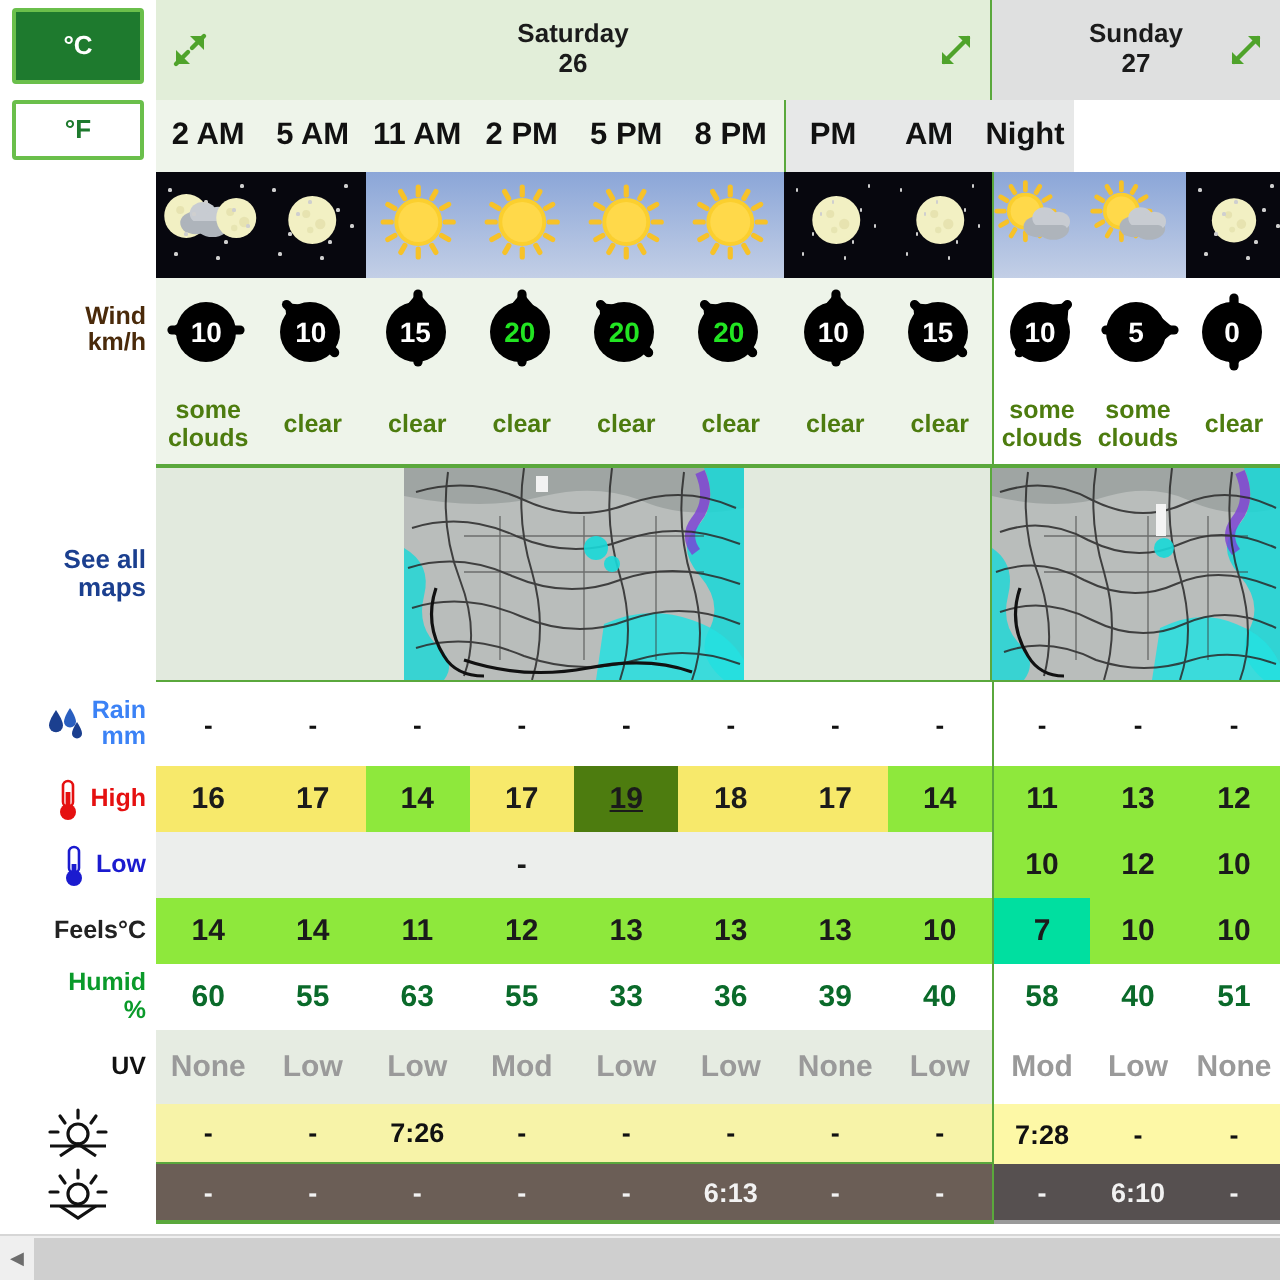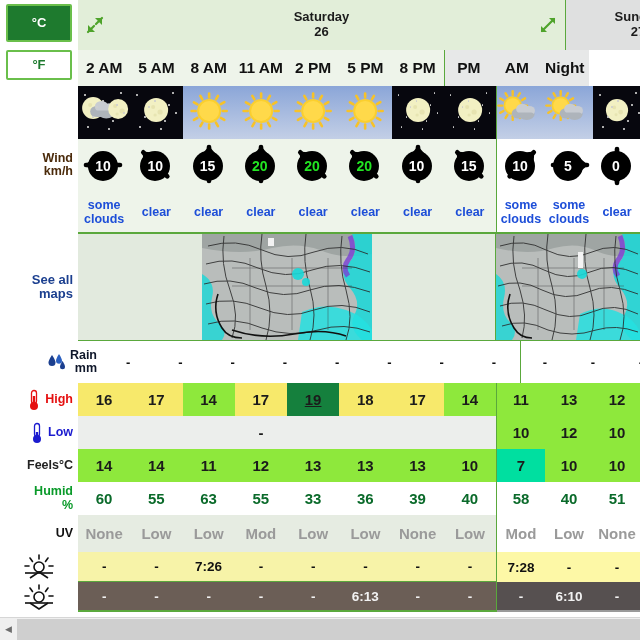--- a/index.html
+++ b/index.html
@@ -38,21 +38,21 @@
     height:38px;width:66px;box-sizing:border-box;
     background:#1e7a2e;border:2px solid #6abf4b;border-radius:2px;
     color:#fff;font-size:13px;font-weight:bold;
     display:flex;align-items:center;justify-content:center;
   }
   .dayhead{
     position:relative;display:flex;align-items:center;justify-content:center;
     box-sizing:border-box;height:50px;
     font-size:13px;font-weight:bold;color:#1b1b1b;line-height:1.15;
   }
-  .dayhead.sat{width:488px;background:#e2eed9;border-right:1px solid #5aa83c;}
+  .dayhead.sat{width:418px;background:#e2eed9;border-right:1px solid #5aa83c;}
   .dayhead.sun{width:144px;background:#dfe0e0;}
   .dayhead .txt{text-align:center;}
   .arrow{
     position:absolute;top:16px;width:18px;height:18px;color:#4fa32b;
     font-size:17px;line-height:18px;font-weight:bold;
   }
   .arrow svg{display:block;}
   .a-left{left:8px;}
   .a-right{right:8px;}
 
@@ -91,32 +91,32 @@
     font-size:14px;font-weight:bold;font-family:"Liberation Sans",sans-serif;
   }
   .wspeed-white{color:#fff;}
   .wspeed-green{color:#22e522;}
 
   
   .cond{height:42px;}
   .cond .lbl{background:#fff;}
   .cond .satblock{background:#eef4ea;border-bottom:1px solid #5aa83c;}
   .cond .sunblock{background:#fff;border-bottom:1px solid #5aa83c;}
-  .cond .c{font-size:12.5px;font-weight:bold;color:#1d4ed8;line-height:1.12;}
+  .cond .c{font-size:12.5px;font-weight:bold;color:#4d7c0f;line-height:1.12;}
 
   
   .maps{height:108px;}
   .maps .lbl{color:#1b3f8f;font-size:13px;}
   .maps .satblock{background:#e2eade;border-top:1px solid #5aa83c;border-bottom:1px solid #5aa83c;}
   .maps .sunblock{background:#e2eade;border-top:1px solid #5aa83c;border-bottom:1px solid #5aa83c;}
   .mapimg{width:100%;height:100%;}
 
   
   .rain{height:42px;}
-  .rain .lbl{color:#0f172a;margin-left:24px;}
+  .rain .lbl{color:#3b82f6;}
   .rain .satblock{background:#fff;}
   .rain .sunblock{background:#fff;}
   .rain .c{font-size:13px;font-weight:bold;color:#111;}
 
   
   .trow{height:33px;}
   .trow .c{font-size:15px;font-weight:bold;color:#1b1b1b;}
   .high .lbl{color:#e51010;align-items:center;}
   .low .lbl{color:#1b1bcf;}
   .feels .lbl{color:#222;}
@@ -213,21 +213,20 @@
   </div>
 
   <div class="row times">
     <div class="lbl">
       <div class="btnF">°F</div>
     </div>
     <div class="cells">
       <div class="satblock">
         <div class="c">2 AM</div>
         <div class="c">5 AM</div>
-        <div class="c">8 AM</div>
         <div class="c">11 AM</div>
         <div class="c">2 PM</div>
         <div class="c">5 PM</div>
         <div class="c">8 PM</div>
       </div>
       <div class="sunblock sun">
         <div class="c">PM</div>
         <div class="c">AM</div>
         <div class="c">Night</div>
       </div>
@@ -777,21 +776,21 @@
         </span>
         <span>High</span>
       </div>
     </div>
     <div class="cells">
       <div class="satblock" id="sat-high">
           <div class="c" style="background:#f7e96b;">16</div>
           <div class="c" style="background:#f7e96b;">17</div>
           <div class="c" style="background:#8ee83c;">14</div>
           <div class="c" style="background:#f7e96b;">17</div>
-          <div class="c" style="background:#15803d;text-decoration:underline;">19</div>
+          <div class="c" style="background:#4d7c0f;text-decoration:underline;">19</div>
           <div class="c" style="background:#f7e96b;">18</div>
           <div class="c" style="background:#f7e96b;">17</div>
           <div class="c" style="background:#8ee83c;">14</div>
         </div>
       <div class="sunblock sun" id="sun-high">
           <div class="c" style="background:#8ee83c;">11</div>
           <div class="c" style="background:#8ee83c;">13</div>
           <div class="c" style="background:#8ee83c;">12</div>
         </div>
     </div>

